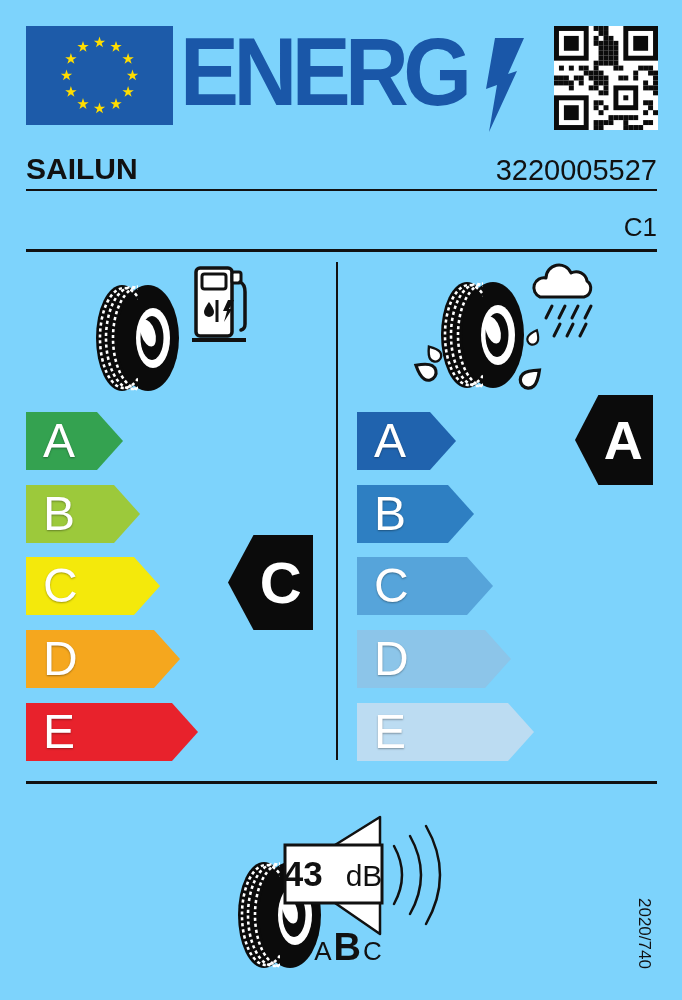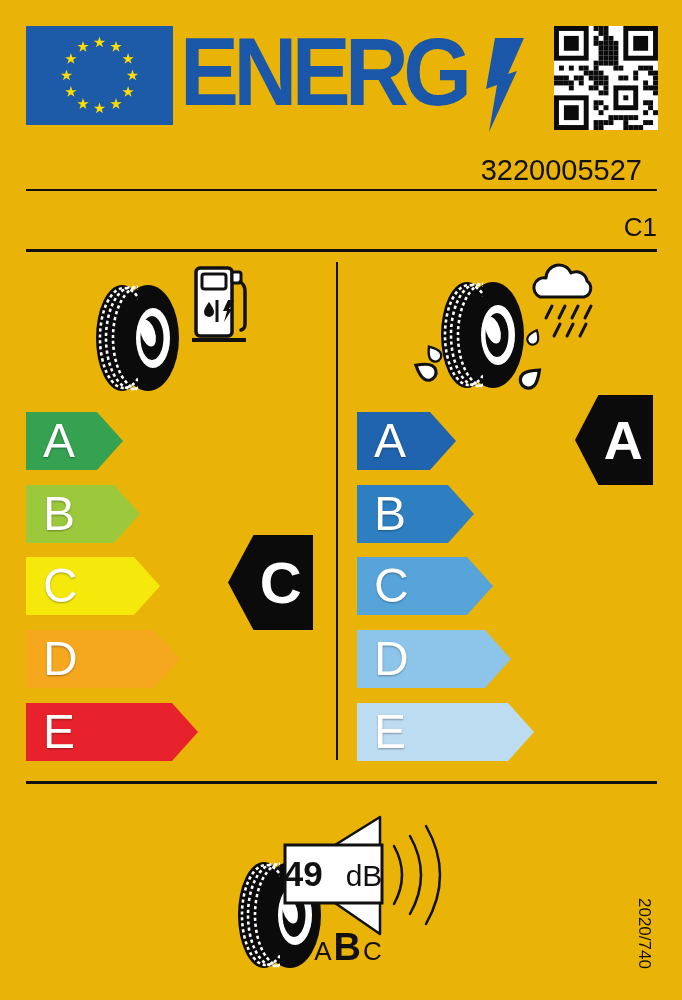--- a/index.html
+++ b/index.html
@@ -1,28 +1,28 @@
 <!DOCTYPE html>
 <html><head>
 <meta charset="utf-8">
 <style>
   html,body{margin:0;padding:0;background:#fff;}
-  .page{position:relative;width:682px;height:1000px;background:#eab308;overflow:hidden;
+  .page{position:relative;width:682px;height:1000px;background:#7dd3fc;overflow:hidden;
         font-family:"Liberation Sans",sans-serif;color:#111;}
   .abs{position:absolute;}
 
   
   .energ{left:180px;top:24px;height:100px;font-size:96px;font-weight:bold;color:#1a57a8;
          letter-spacing:-6px;transform:scaleX(.92);transform-origin:left top;line-height:96px;}
   .bolt{left:486px;top:38px;}
   .qr{left:553px;top:26px;}
 
   
   .brand{left:26px;top:152px;font-size:30px;font-weight:bold;}
-  .code{right:40px;top:154px;font-size:29px;}
+  .code{right:25px;top:154px;font-size:29px;}
   .rule{background:#111;left:26px;width:631px;}
   .rule1{top:189px;height:2px;}
   .rule2{top:249px;height:3px;}
   .rule3{top:781px;height:3px;}
   .size{left:26px;top:203px;font-size:38px;}
   .tclass{right:25px;top:212px;font-size:26px;}
 
   .vdivider{left:336px;top:262px;width:2px;height:498px;background:#111;}
 
   
@@ -230,20 +230,21 @@
         <rect x="95" y="95" width="5" height="5"></rect>
         <rect x="40" y="100" width="5" height="5"></rect>
         <rect x="45" y="100" width="5" height="5"></rect>
         <rect x="70" y="100" width="5" height="5"></rect>
         <rect x="75" y="100" width="5" height="5"></rect>
         <rect x="80" y="100" width="5" height="5"></rect>
         <rect x="85" y="100" width="5" height="5"></rect>
       </g>
   </svg>
 
+  <div class="abs brand">SAILUN</div>
   <div class="abs code">3220005527</div>
   <div class="abs rule rule1"></div>
   <div class="abs tclass">C1</div>
   <div class="abs rule rule2"></div>
   <div class="abs vdivider"></div>
 
   <svg class="abs" style="left:96px;top:285px" width="83" height="106">
     <use href="#tire-shape"></use>
   </svg>
   <svg class="abs" style="left:190px;top:264px" width="58" height="80">
@@ -329,21 +330,21 @@
       </g>
     <polygon points="105,33 150,5 150,122 105,91" fill="#fff" stroke="#111" stroke-width="2.5" stroke-linejoin="round"></polygon>
     <rect x="55" y="33" width="97" height="58" fill="#fff" stroke="#111" stroke-width="3"></rect>
     <g fill="none" stroke="#111" stroke-width="2.5" stroke-linecap="round">
       <path d="M164,34 Q180,63 164,92"></path>
       <path d="M180,24 Q202,63 180,102"></path>
       <path d="M196,14 Q224,63 196,112"></path>
     </g>
   </svg>
   <div class="abs db-box">
-    <span class="num">49</span>
+    <span class="num">43</span>
     <span class="unit">dB</span>
   </div>
   <div class="abs noise-classes">
     <span class="c-small">A</span>
     <span class="c-big">B</span>
     <span class="c-small">C</span>
   </div>
 
   <div class="abs reg">2020/740</div>
 

